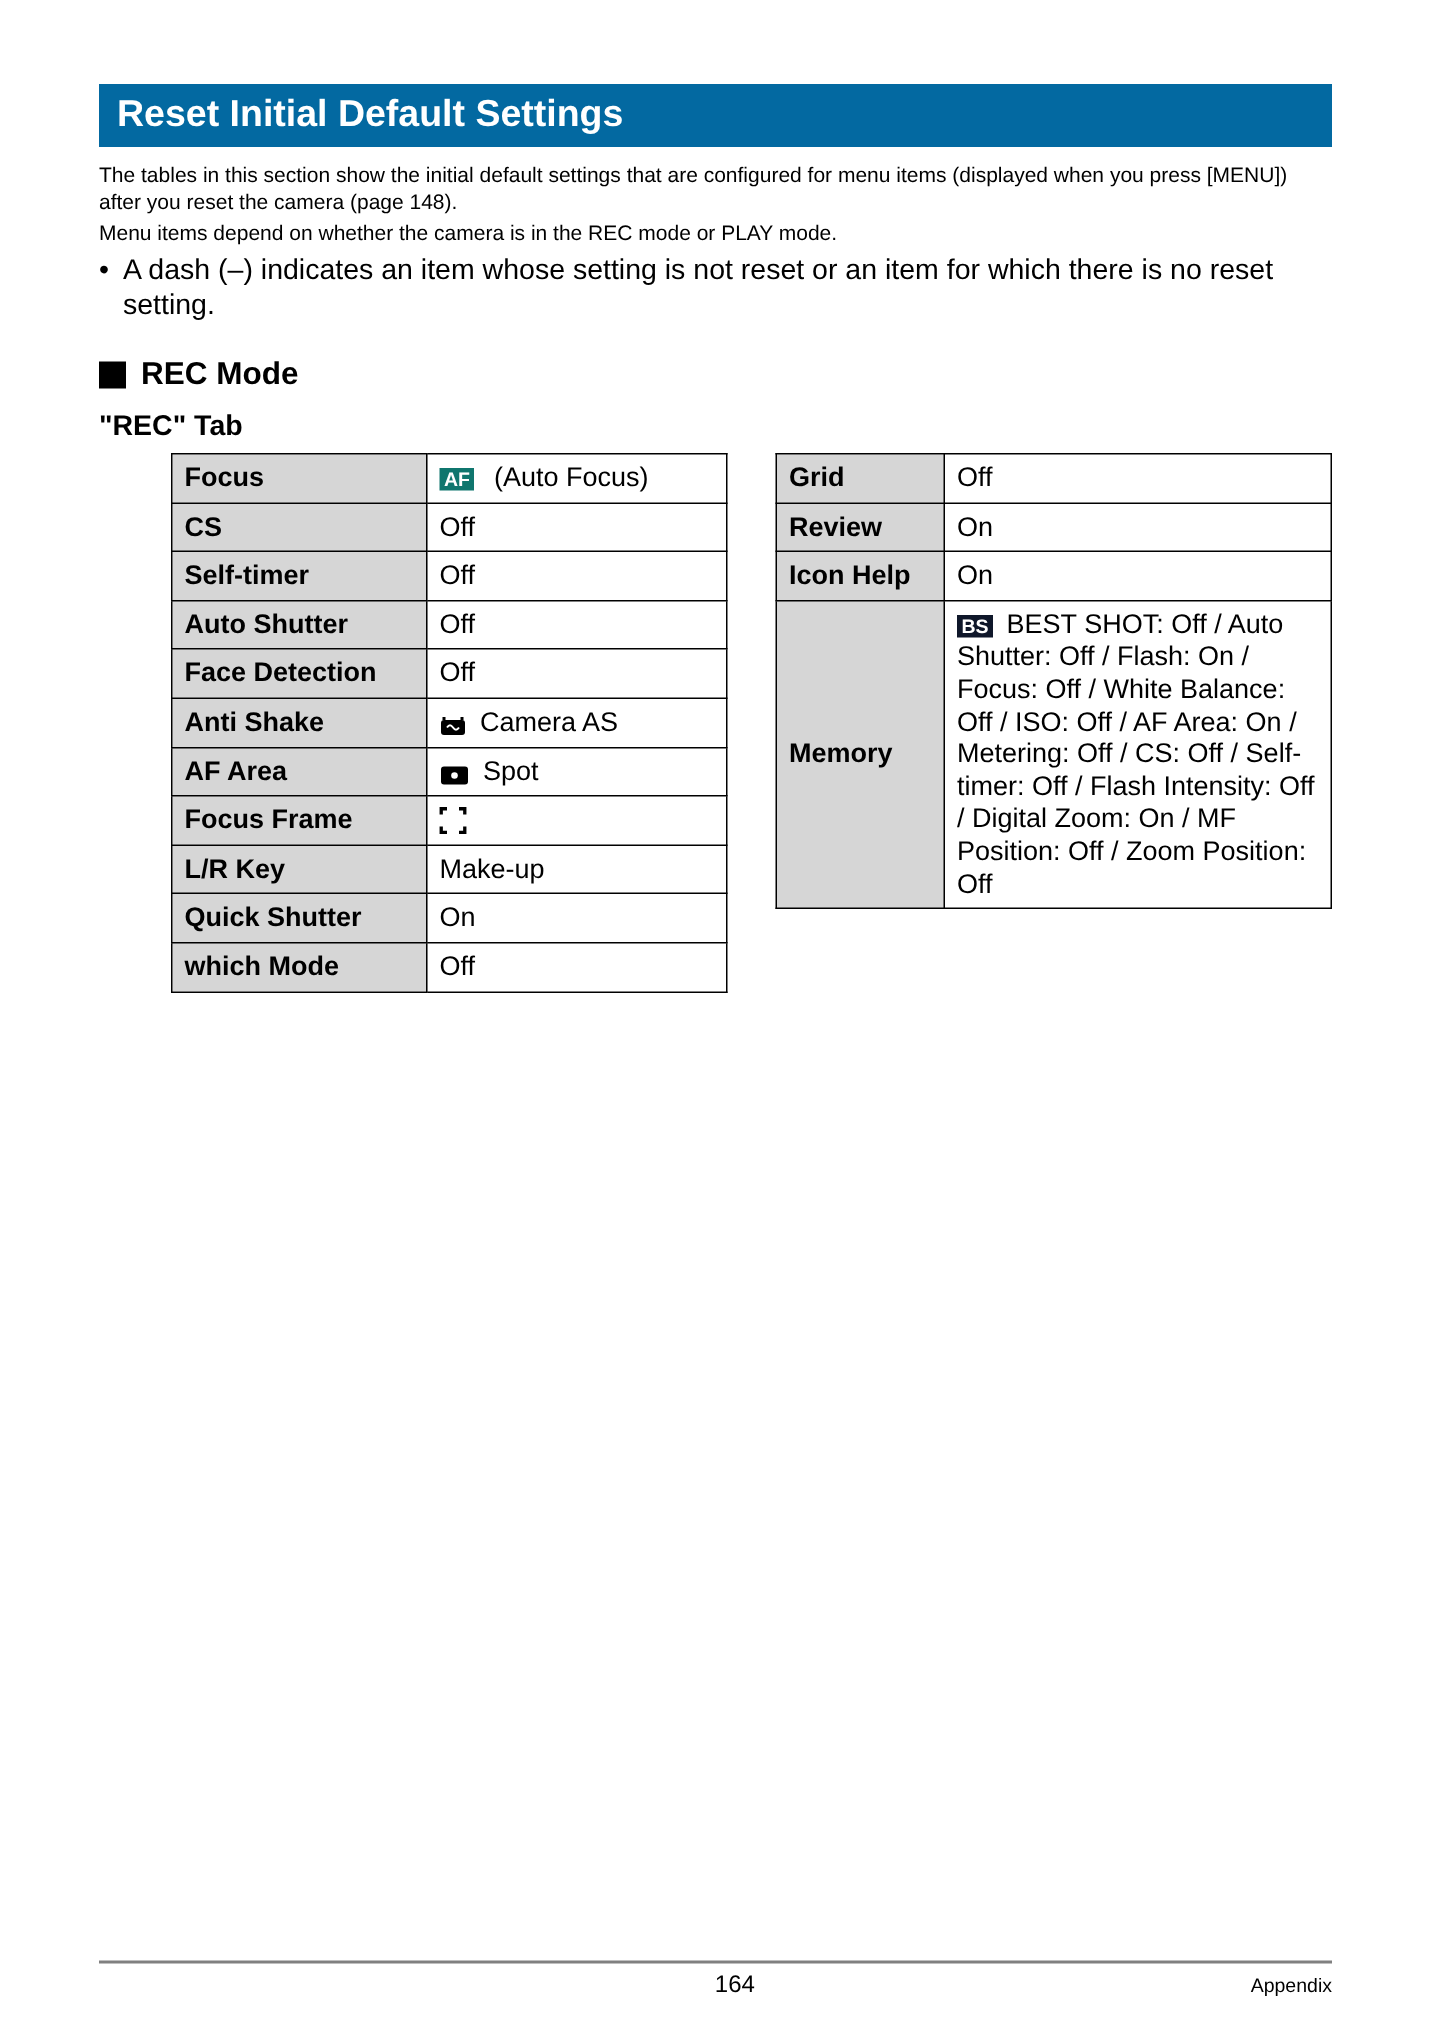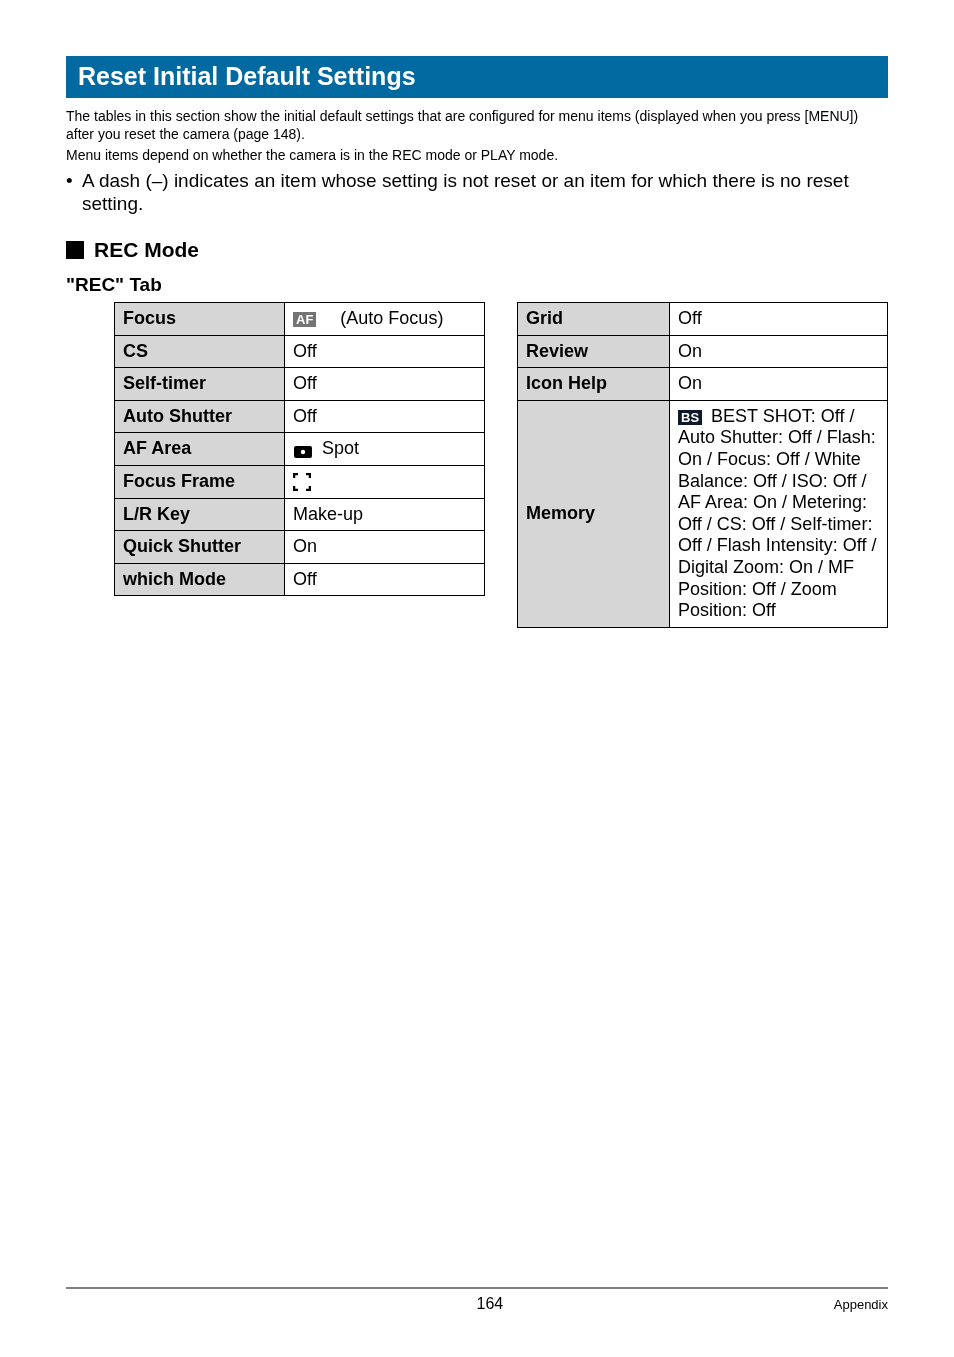--- a/index.html
+++ b/index.html
@@ -77,30 +77,30 @@
     padding: 5px 8px 5px 8px;
     vertical-align: middle;
     text-align: left;
     line-height: 1.2;
   }
   .tbl .hcell {
     background: #d6d6d6;
     font-weight: bold;
     width: 170px;
   }
-  .tbl-right .hcell { width: 152px; }
+  .tbl-right .hcell { width: 112px; }
   .icon-af {
     display: inline-block;
-    background: #737373;
+    background: #0f766e;
     color: #fff;
     font-weight: bold;
     font-size: 13px;
     padding: 1px 3px;
     line-height: 1;
-    margin-right: 19px;
+    margin-right: 8px;
     vertical-align: middle;
   }
   .icon-bs {
     display: inline-block;
     background: #0f172a;
     color: #fff;
     font-weight: bold;
     font-size: 13px;
     padding: 1px 3px;
     line-height: 1;
@@ -124,21 +124,21 @@
   .icon-frame {
     display: inline-block;
     width: 18px;
     height: 18px;
     vertical-align: middle;
   }
   .footer {
     position: absolute;
     left: 0;
     right: 0;
-    bottom: 44px;
+    bottom: 24px;
     padding: 0 66px;
   }
   .footer-line {
     border: none;
     border-top: 2px solid #808080;
     margin: 0 0 6px 0;
   }
   .footer-row {
     display: flex;
     justify-content: space-between;
@@ -182,20 +182,37 @@
         <td class="hcell">CS</td>
         <td>Off</td>
       </tr>
       <tr>
         <td class="hcell">Self-timer</td>
         <td>Off</td>
       </tr>
       <tr>
         <td class="hcell">Auto Shutter</td>
         <td>Off</td>
+      </tr>
+      <tr>
+        <td class="hcell">Face Detection</td>
+        <td>Off</td>
+      </tr>
+      <tr>
+        <td class="hcell">Anti Shake</td>
+        <td>
+          <span class="icon-antishake">
+            <svg viewBox="0 0 18 14" width="18" height="14">
+              <rect x="1" y="3" width="16" height="10" rx="2" fill="#000"></rect>
+              <path d="M5 8 Q7 5 9 8 T13 8" stroke="#fff" stroke-width="1.3" fill="none"></path>
+              <path d="M2 2 L4 2" stroke="#000" stroke-width="2"></path>
+              <path d="M14 2 L16 2" stroke="#000" stroke-width="2"></path>
+            </svg>
+          </span><span> Camera AS</span>
+        </td>
       </tr>
       <tr>
         <td class="hcell">AF Area</td>
         <td>
           <span class="icon-spot">
             <svg viewBox="0 0 20 14" width="20" height="14">
               <rect x="1" y="1" width="18" height="12" rx="2" fill="#000"></rect>
               <circle cx="10" cy="7" r="2.2" fill="#fff"></circle>
             </svg>
           </span><span> Spot</span>

